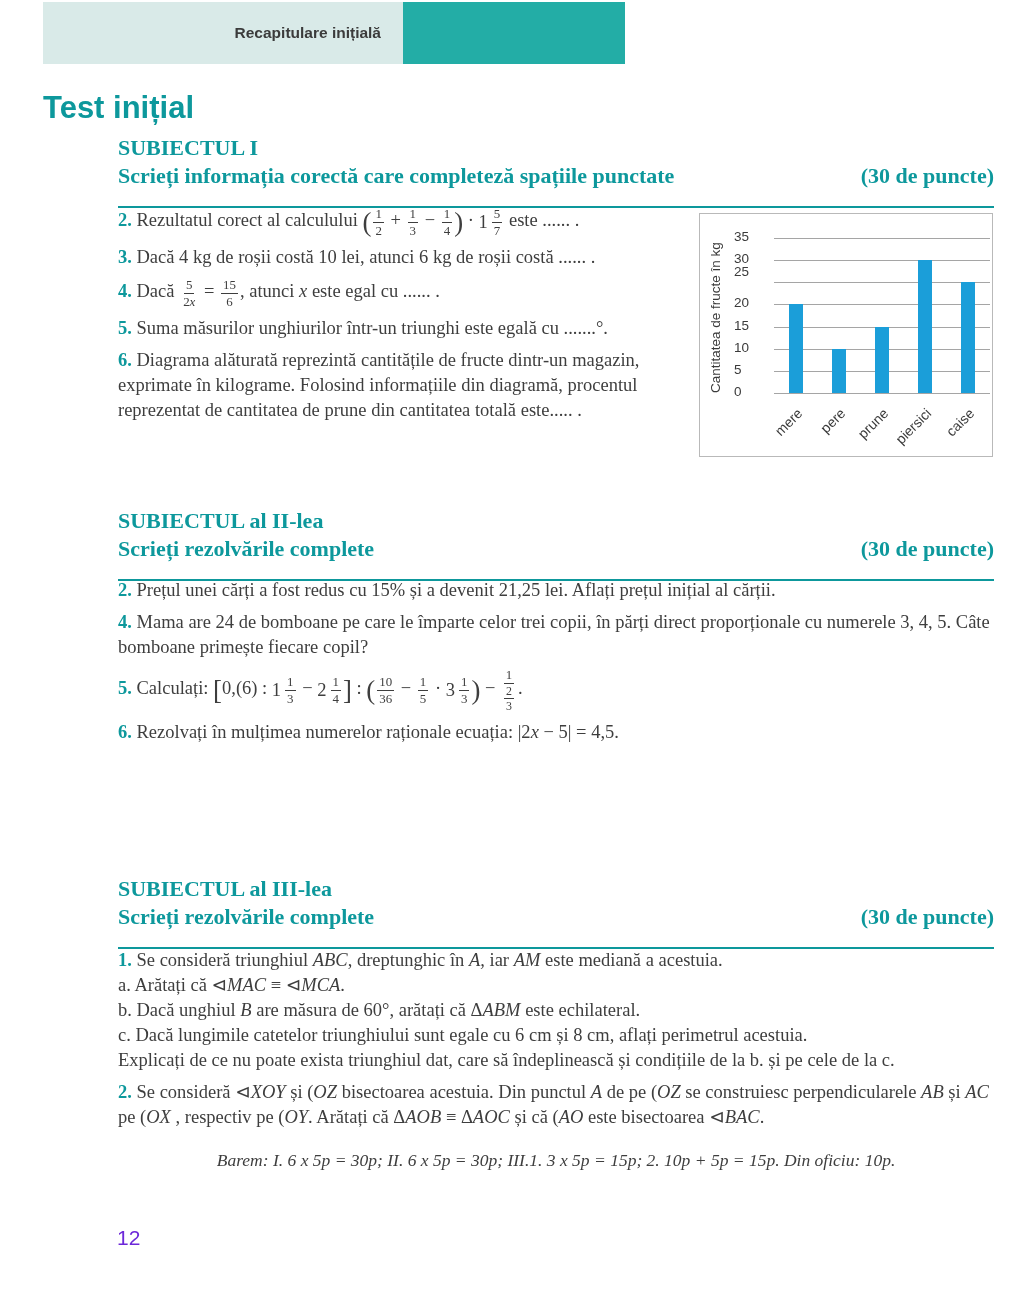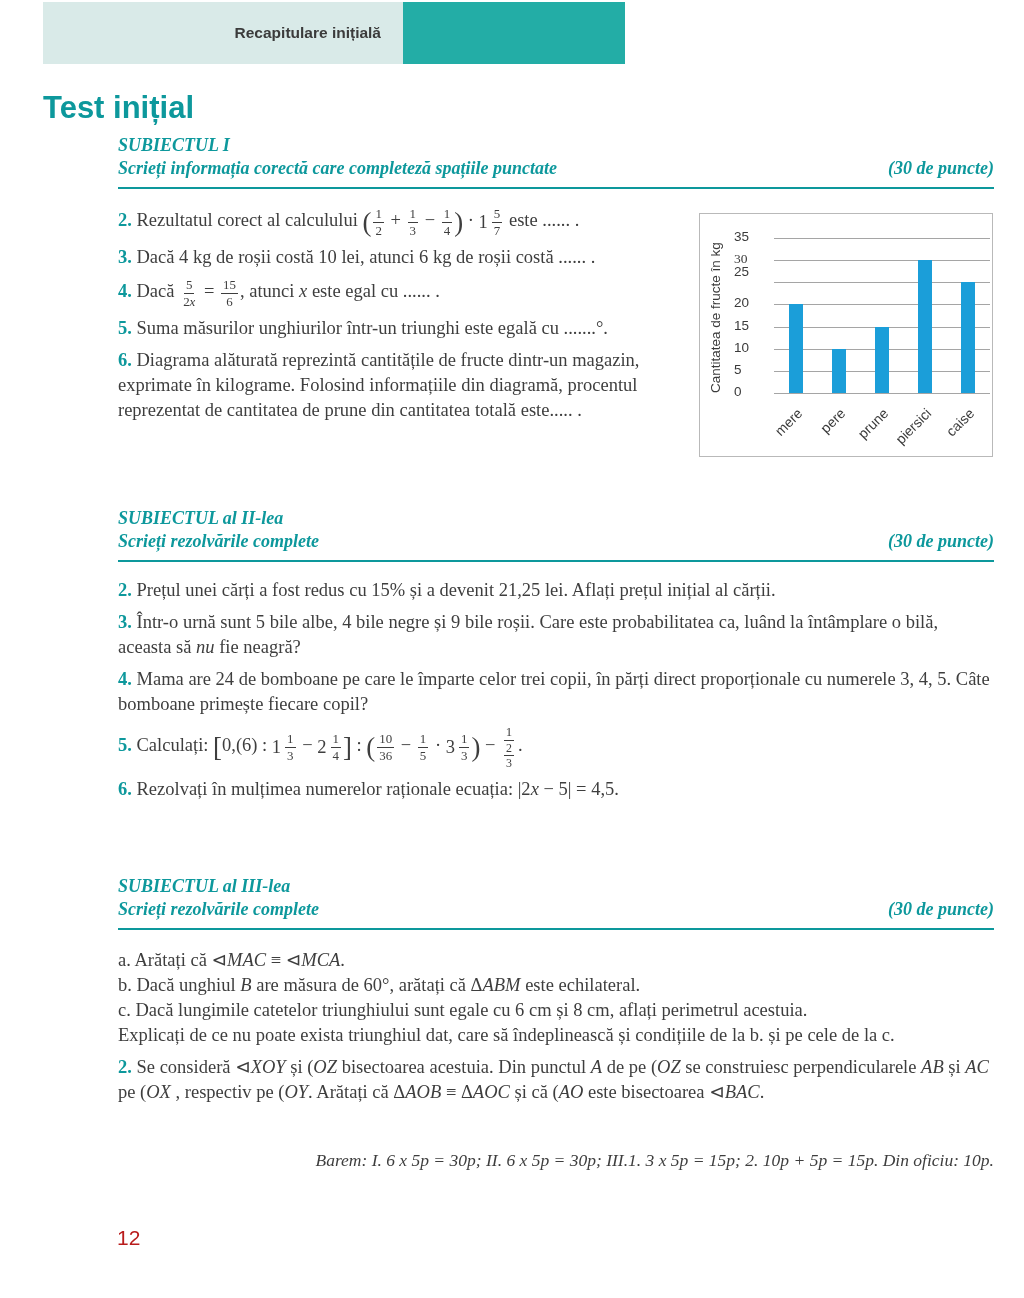--- a/index.html
+++ b/index.html
@@ -10,21 +10,21 @@
   .band-light{position:absolute;left:0;top:2px;width:360px;height:62px;background:var(--band-light,#d9eae8);
               display:flex;align-items:center;justify-content:flex-end;padding-right:22px;box-sizing:border-box;
               font-family:"Liberation Sans",sans-serif;font-weight:bold;font-size:15.5px;color:#3b3b3b;}
   .band-dark{position:absolute;left:360px;top:2px;width:222px;height:62px;background:var(--band-dark,#23ada6);}
 
   .title{position:absolute;top:90px;left:0;width:100%;text-align:left;margin:0;
          font-family:"Liberation Sans",sans-serif;font-weight:bold;font-size:31px;color:var(--accent,#0d989c);}
 
   
   .section-head{position:absolute;left:75px;width:876px;color:var(--accent,#0d989c);font-weight:bold;
-                font-size:18px;line-height:1.26;border-bottom:2px solid var(--accent,#0d989c);padding-bottom:8px;font-style:italic;}
+                font-size:22px;line-height:1.26;border-bottom:2px solid var(--accent,#0d989c);padding-bottom:17px;}
   .sh-row{display:flex;justify-content:space-between;}
   .head1{top:134px;} .head2{top:507px;} .head3{top:875px;}
 
   
   .sec-body{position:absolute;left:75px;font-size:18.5px;line-height:25px;}
   .sec1{top:206px;width:566px;}
   .sec2{top:578px;width:878px;}
   .sec3{top:948px;width:878px;}
   .problem{margin-bottom:7px;}
   .pline{display:block;}
@@ -43,22 +43,22 @@
   .chart-box{position:absolute;left:656px;top:213px;width:292px;height:242px;border:1px solid #b9b9b9;
              font-family:"Liberation Sans",sans-serif;color:#3a3a3a;background:#fff;}
   .chart-ylabel{position:absolute;left:4px;top:18px;height:172px;width:22px;writing-mode:vertical-rl;
                 transform:rotate(180deg);display:flex;align-items:center;justify-content:center;font-size:13.5px;}
   .chart-area{position:absolute;left:0;top:0;right:0;bottom:0;}
   .gridline{position:absolute;height:1px;background:#a5a5a5;}
   .ytick{position:absolute;left:34px;width:32px;font-size:13.5px;}
   .bar{position:absolute;width:14px;}
   .cat{position:absolute;width:80px;text-align:right;font-size:14px;transform:rotate(-45deg);transform-origin:100% 0;}
 
-  .barem{position:absolute;top:1150px;left:75px;width:876px;text-align:right;font-style:italic;font-size:17.5px;}
-  .pageno{position:absolute;top:1226px;left:74px;font-family:"Liberation Sans",sans-serif;font-size:21px;color:#b91c1c;}
+  .barem{position:absolute;top:1150px;left:75px;width:876px;text-align:center;font-style:italic;font-size:17.5px;}
+  .pageno{position:absolute;top:1226px;left:74px;font-family:"Liberation Sans",sans-serif;font-size:21px;color:#6d28d9;}
 </style>
 </head>
 <body>
 
 <div class="page">
 
   <div class="band-light">
     <span>Recapitulare inițială</span>
   </div>
   <div class="band-dark"></div>
@@ -120,21 +120,21 @@
         <div class="ytick" style="top: 147.857px;">5</div>
         <div class="gridline" style="top: 134.714px; left: 74px; width: 216px;"></div>
         <div class="ytick" style="top: 125.714px;">10</div>
         <div class="gridline" style="top: 112.571px; left: 74px; width: 216px;"></div>
         <div class="ytick" style="top: 103.571px;">15</div>
         <div class="gridline" style="top: 90.4286px; left: 74px; width: 216px;"></div>
         <div class="ytick" style="top: 81.4286px;">20</div>
         <div class="gridline" style="top: 68.2857px; left: 74px; width: 216px;"></div>
         <div class="ytick" style="top: 50px;">25</div>
         <div class="gridline" style="top: 46.1429px; left: 74px; width: 216px;"></div>
-        <div class="ytick" style="top: 37.1429px; font-family: Liberation Serif, serif;">30</div>
+        <div class="ytick" style="top: 37.1429px;">30</div>
         <div class="gridline" style="top: 24px; left: 74px; width: 216px;"></div>
         <div class="ytick" style="top: 15px;">35</div>
         <div class="bar" style="left: 88.6px; top: 90.4286px; height: 88.5714px; background: rgb(27, 158, 217);"></div>
         <div class="cat" style="left: 13.6px; top: 191px;">mere</div>
         <div class="bar" style="left: 131.8px; top: 134.714px; height: 44.2857px; background: rgb(27, 158, 217);"></div>
         <div class="cat" style="left: 56.8px; top: 191px;">pere</div>
         <div class="bar" style="left: 175px; top: 112.571px; height: 66.4286px; background: rgb(27, 158, 217);"></div>
         <div class="cat" style="left: 100px; top: 191px;">prune</div>
         <div class="bar" style="left: 218.2px; top: 46.1429px; height: 132.857px; background: rgb(27, 158, 217);"></div>
         <div class="cat" style="left: 143.2px; top: 191px;">piersici</div>
@@ -148,23 +148,20 @@
     <div class="sh-row">
       <span>Scrieți rezolvările complete</span>
       <span>(30 de puncte)</span>
     </div>
   </div>
   <div class="sec-body sec2">
       <div class="problem">
         <div class="pline"><span class="pnum">2. </span>Prețul unei cărți a fost redus cu 15% și a devenit 21,25 lei. Aflați prețul inițial al cărții.</div>
       </div>
       <div class="problem">
-        <div class="pline"><span class="pnum">3. </span>Într-o urnă sunt 5 bile albe, 4 bile negre și 9 bile roșii. Care este probabilitatea ca, luând la întâmplare o bilă, aceasta să <i>nu</i> fie neagră?</div>
-      </div>
-      <div class="problem">
         <div class="pline"><span class="pnum">4. </span>Mama are 24 de bomboane pe care le împarte celor trei copii, în părți direct proporționale cu numerele 3, 4, 5. Câte bomboane primește fiecare copil?</div>
       </div>
       <div class="problem">
         <div class="pline"><span class="pnum">5. </span>Calculați: <span class="bg">[</span>0,(6) : <span class="mx">
             <span class="mxint">1</span>
             <span class="frac">
               <span class="num"><span>1</span></span>
               <span class="den"><span>3</span></span>
             </span>
           </span> − <span class="mx">
@@ -200,20 +197,21 @@
 
   <div class="section-head head3">
     <div>SUBIECTUL al III-lea</div>
     <div class="sh-row">
       <span>Scrieți rezolvările complete</span>
       <span>(30 de puncte)</span>
     </div>
   </div>
   <div class="sec-body sec3">
       <div class="problem">
+        <div class="pline"><span class="pnum">1. </span>Se consideră triunghiul <i>ABC</i>, dreptunghic în <i>A,</i> iar <i>AM</i> este mediană a acestuia.</div>
         <div class="pline">a. Arătați că ⊲<i>MAC</i> ≡ ⊲<i>MCA</i>.</div>
         <div class="pline">b. Dacă unghiul <i>B</i> are măsura de 60°, arătați că Δ<i>ABM</i> este echilateral.</div>
         <div class="pline">c. Dacă lungimile catetelor triunghiului sunt egale cu 6 cm și 8 cm, aflați perimetrul acestuia.</div>
         <div class="pline">Explicați de ce nu poate exista triunghiul dat, care să îndeplinească și condițiile de la b. și pe cele de la c.</div>
       </div>
       <div class="problem">
         <div class="pline"><span class="pnum">2. </span>Se consideră ⊲<i>XOY</i> și (<i>OZ</i> bisectoarea acestuia. Din punctul <i>A</i> de pe (<i>OZ</i> se construiesc perpendicularele <i>AB</i> și <i>AC</i> pe (<i>OX</i> , respectiv pe (<i>OY</i>. Arătați că Δ<i>AOB</i> ≡ Δ<i>AOC</i> și că (<i>AO</i> este bisectoarea ⊲<i>BAC</i>.</div>
       </div>
     </div>
 

